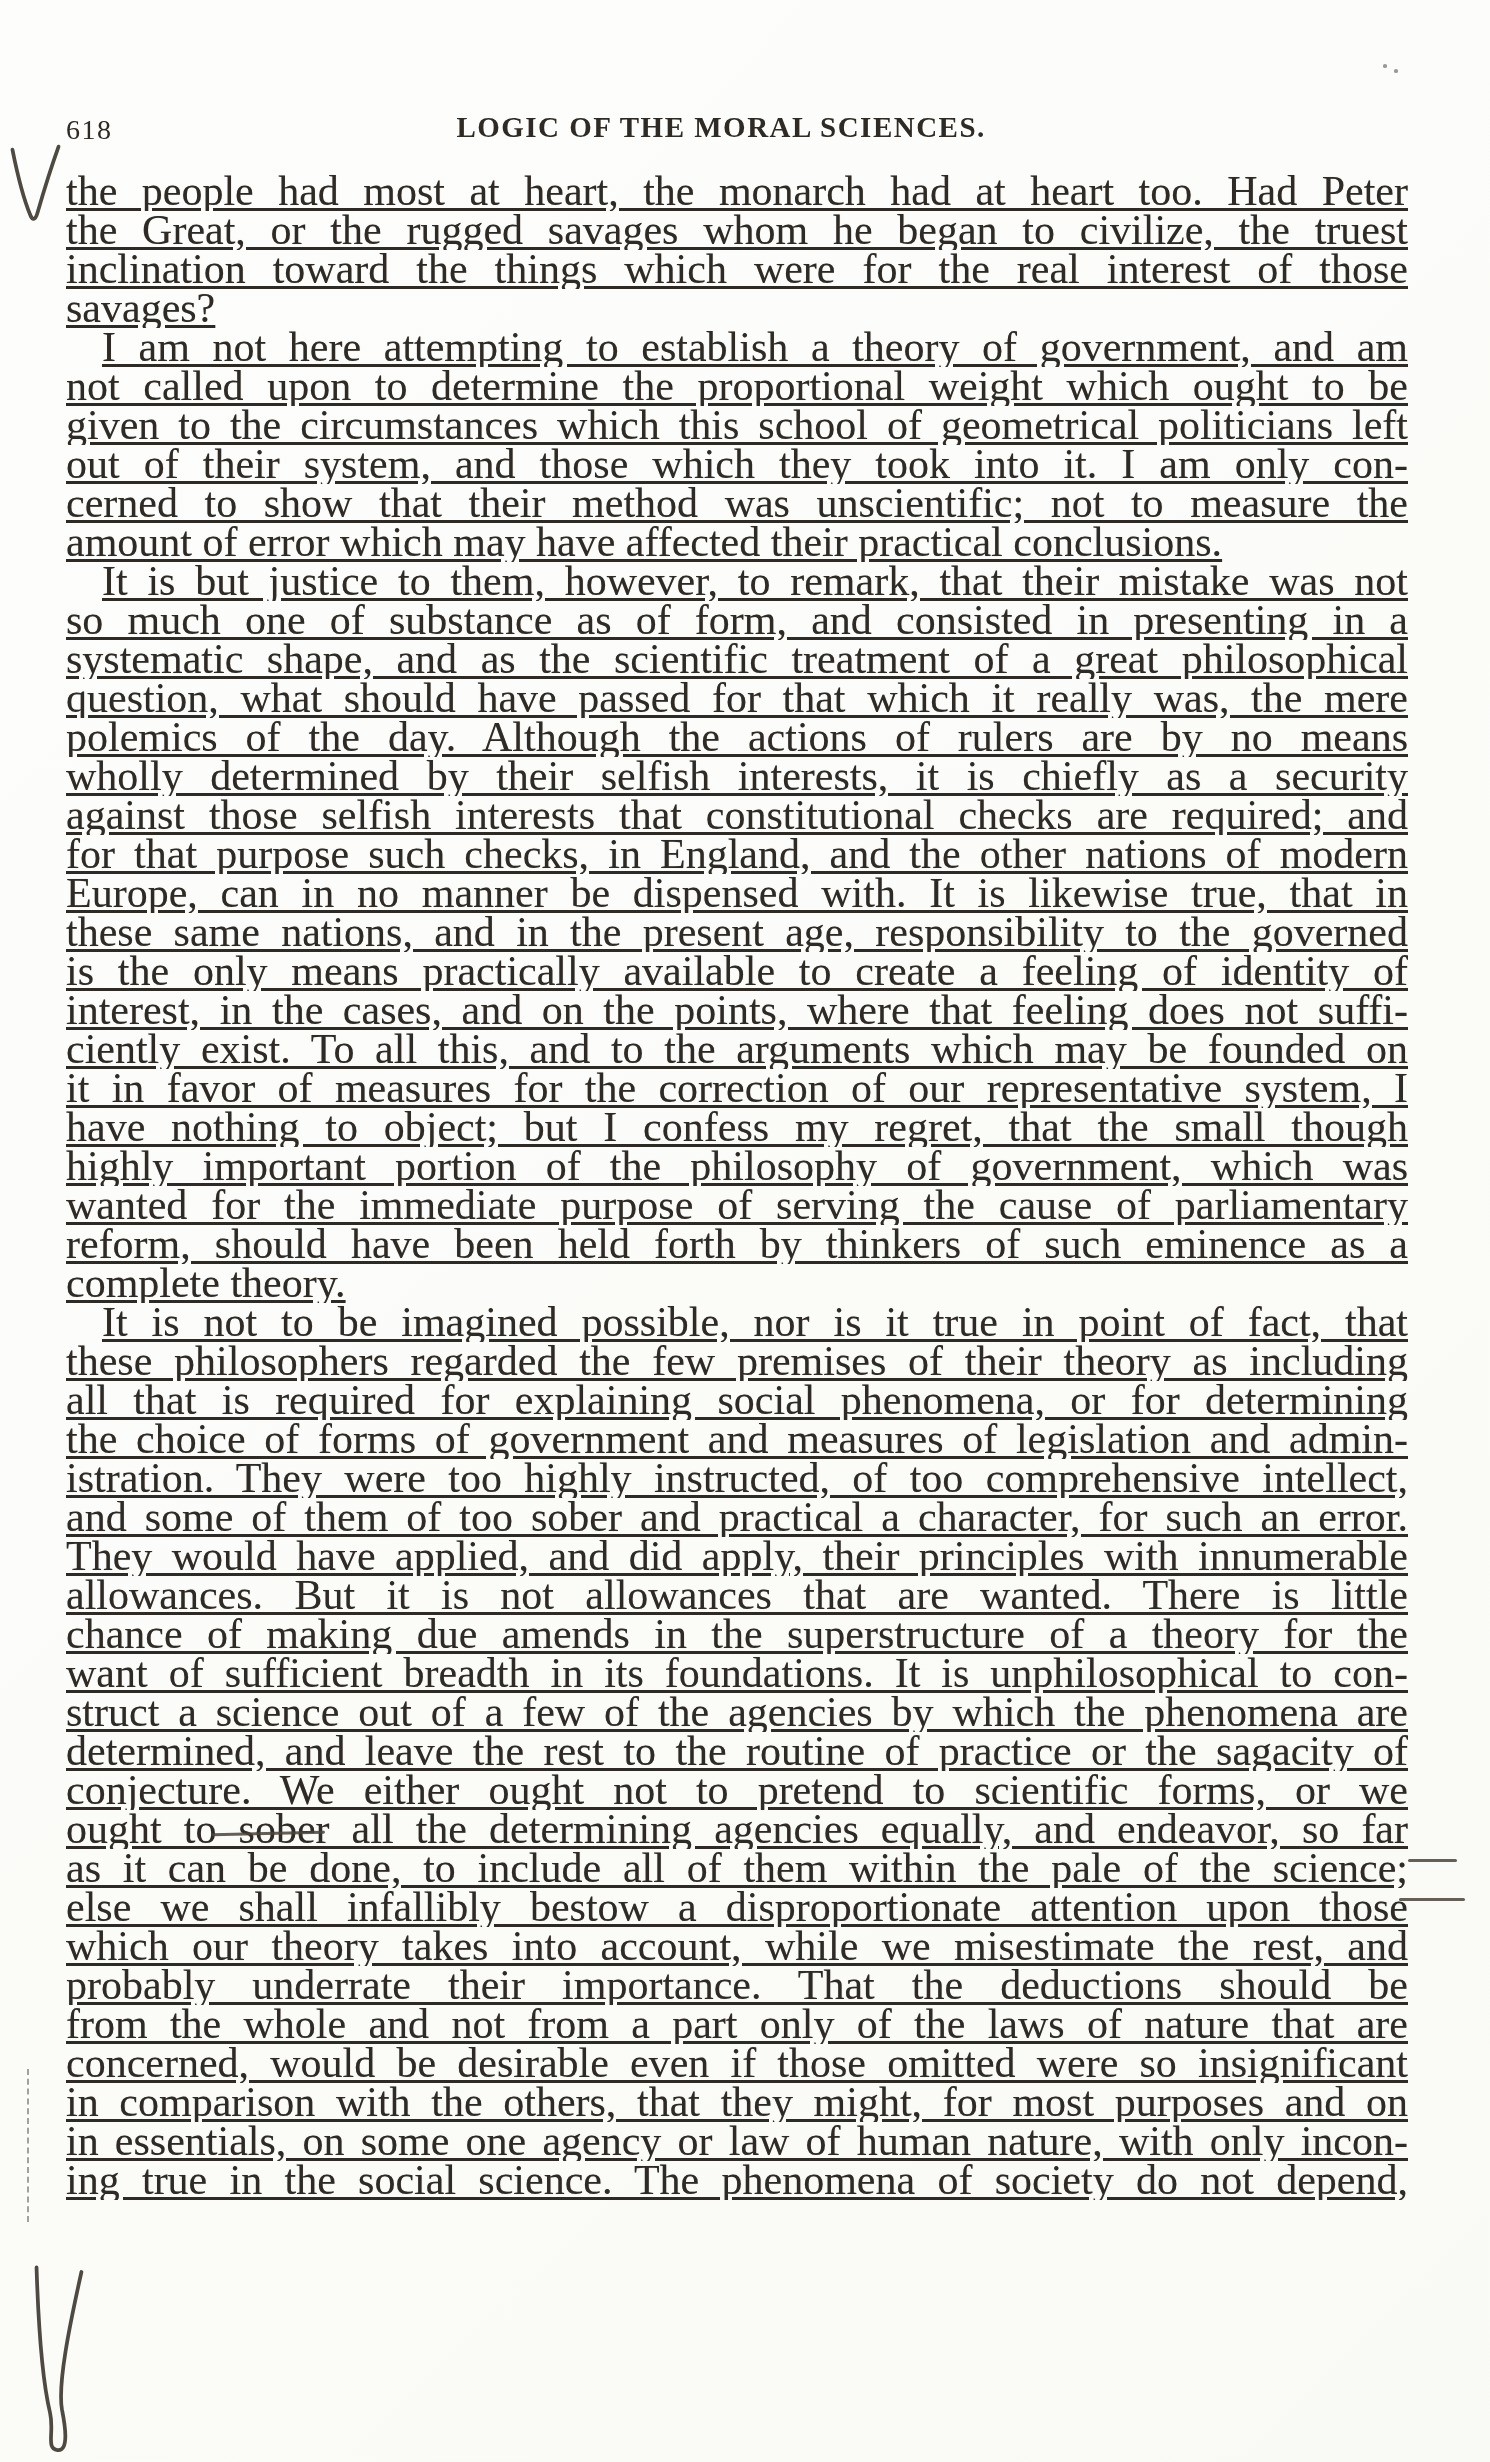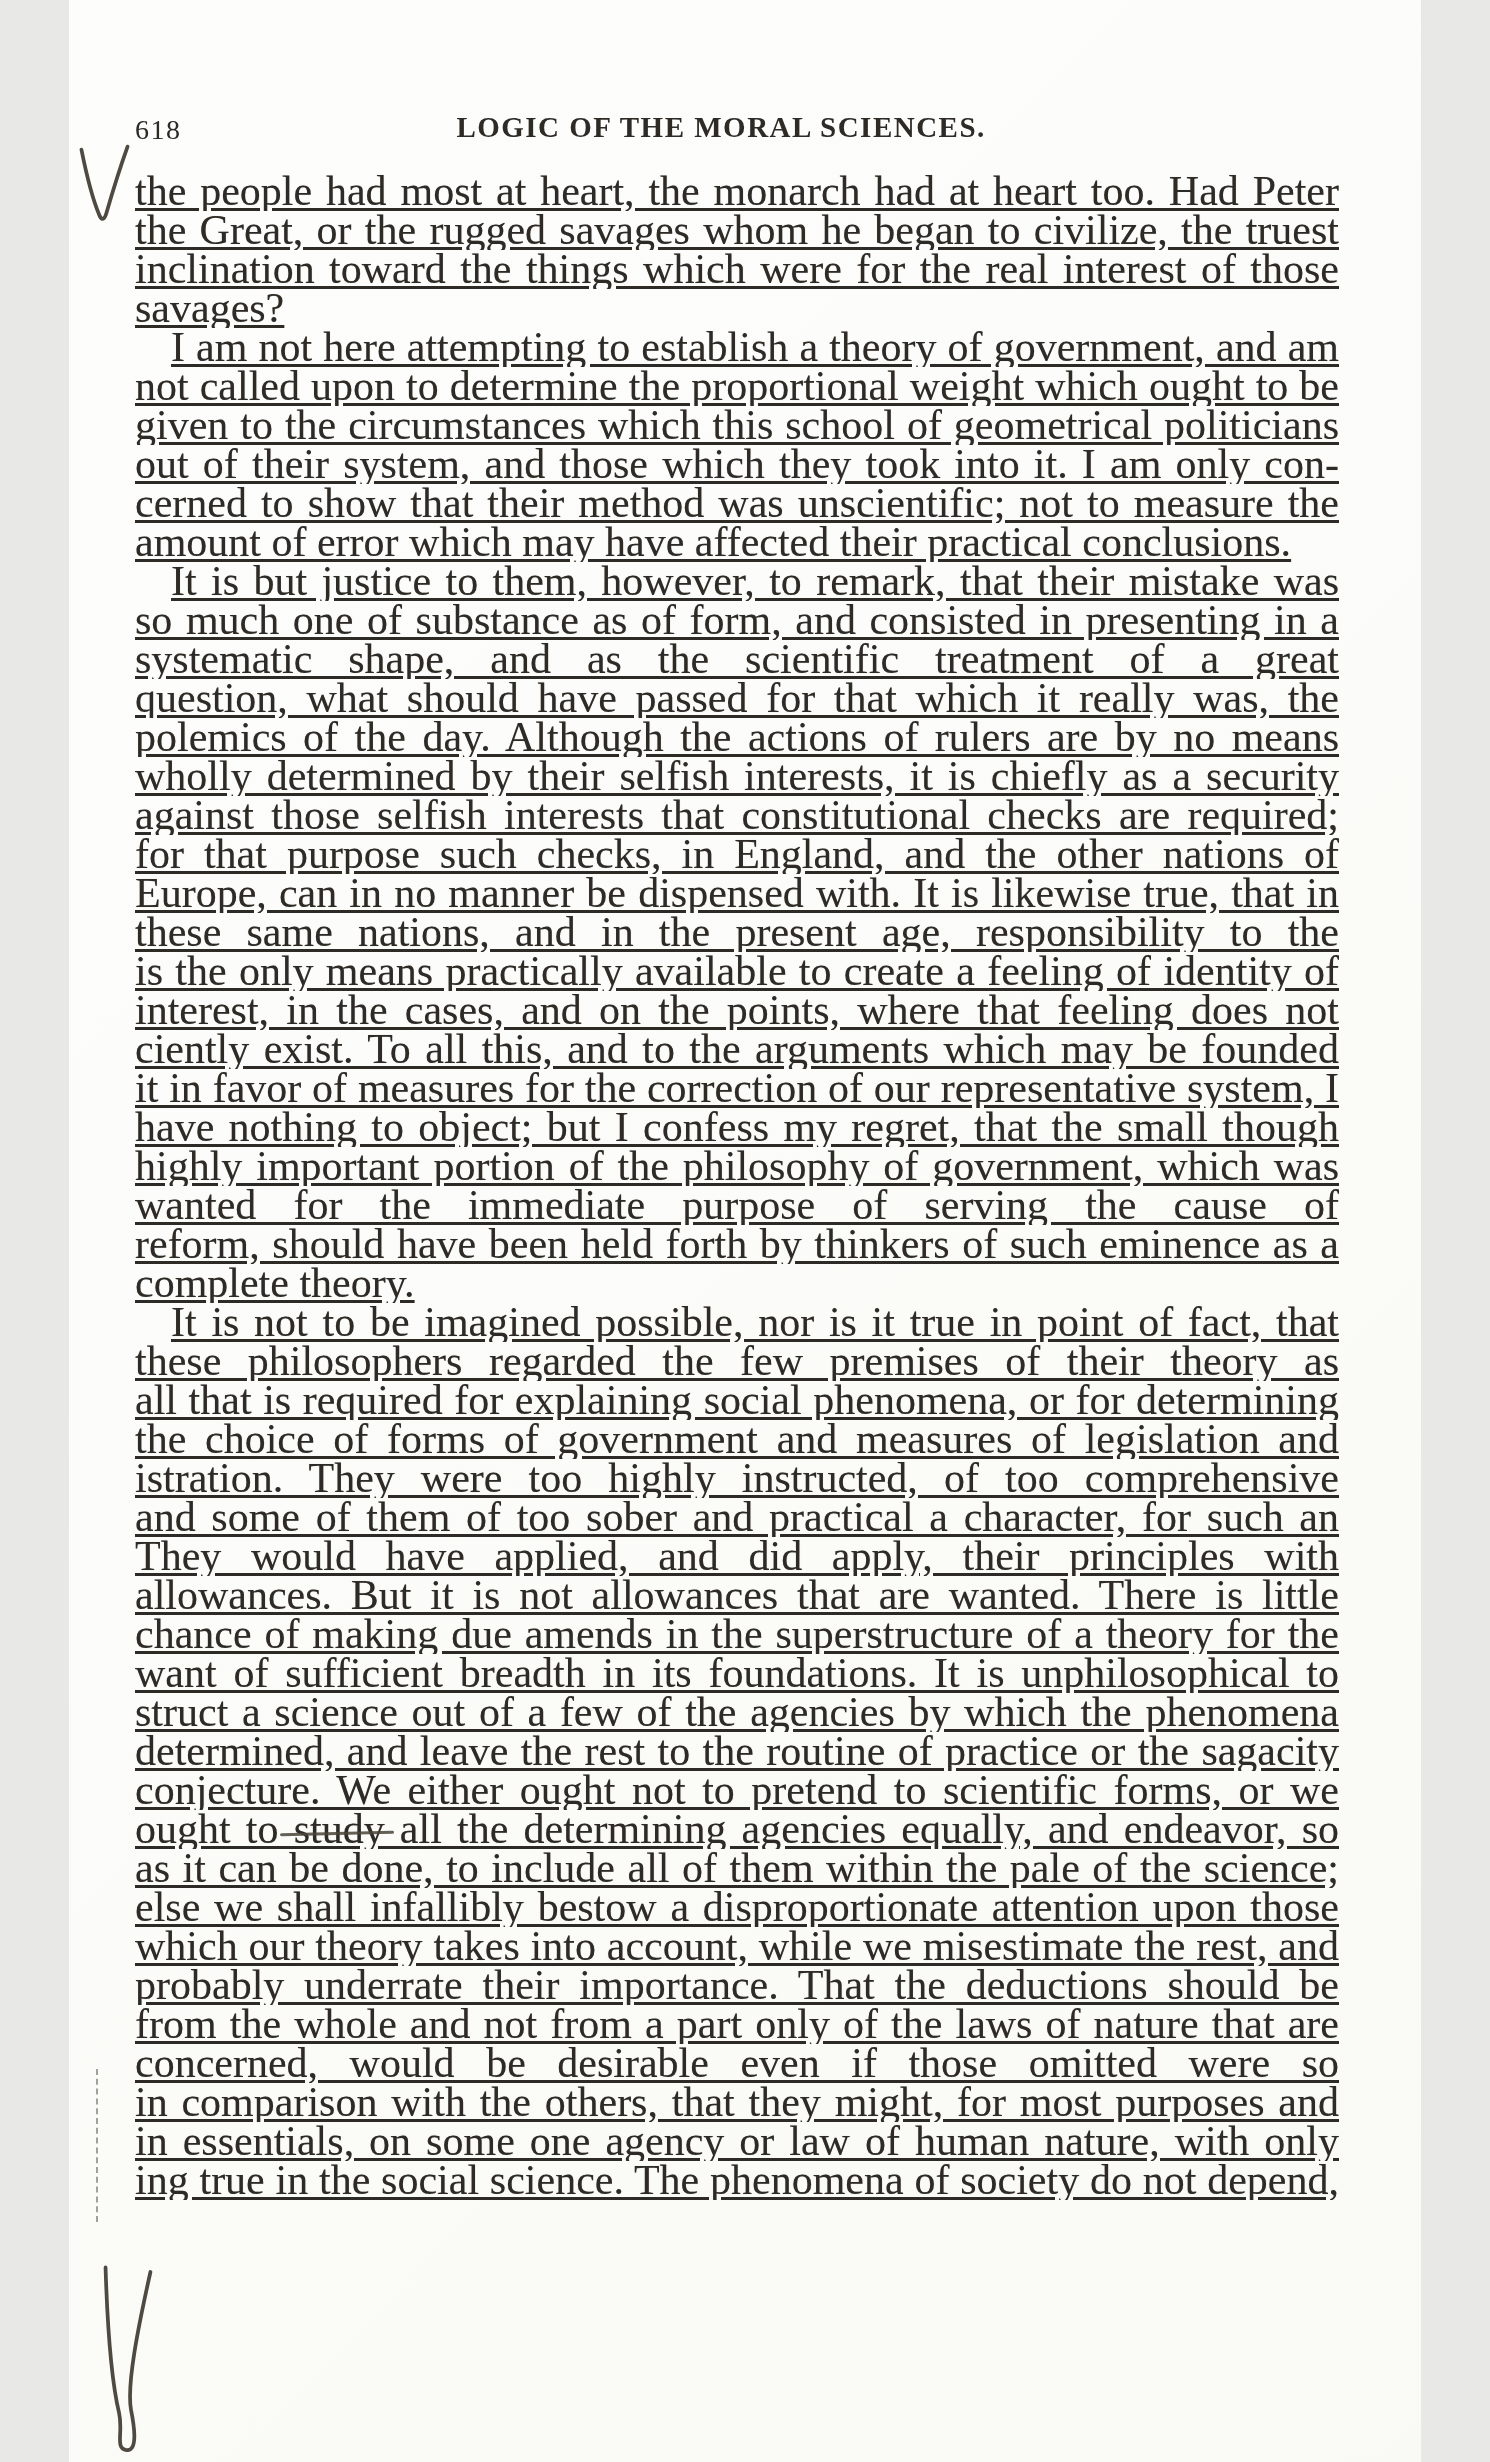--- a/index.html
+++ b/index.html
@@ -2,21 +2,21 @@
 <html style="font-size:12px"><head>
 <meta charset="utf-8">
 <style>
   html, body {
     margin: 0;
     padding: 0;
     background: #e8e8e6;
   }
   .page {
     position: relative;
-    width: 1352px;
+    width: 1490px;
     height: 2462px;
     margin: 0 auto;
     background: linear-gradient(135deg, #fdfdfc 0%, #fbfbf8 60%, #f9f9f5 100%);
     overflow: hidden;
     font-family: "Liberation Serif", "DejaVu Serif", serif;
     color: #2e2a25;
   }
   .content-col {
     position: absolute;
     left: 66px;
@@ -147,21 +147,21 @@
           <div class="text-line">the choice of forms of government and measures of legislation and admin-</div>
           <div class="text-line">istration. They were too highly instructed, of too comprehensive intellect,</div>
           <div class="text-line">and some of them of too sober and practical a character, for such an error.</div>
           <div class="text-line">They would have applied, and did apply, their principles with innumerable</div>
           <div class="text-line">allowances. But it is not allowances that are wanted. There is little</div>
           <div class="text-line">chance of making due amends in the superstructure of a theory for the</div>
           <div class="text-line">want of sufficient breadth in its foundations. It is unphilosophical to con-</div>
           <div class="text-line">struct a science out of a few of the agencies by which the phenomena are</div>
           <div class="text-line">determined, and leave the rest to the routine of practice or the sagacity of</div>
           <div class="text-line">conjecture. We either ought not to pretend to scientific forms, or we</div>
-          <div class="text-line">ought to study all the determining agencies equally, and endeavor, so far</div>
+          <div class="text-line">ought to sober all the determining agencies equally, and endeavor, so far</div>
           <div class="text-line">as it can be done, to include all of them within the pale of the science;</div>
           <div class="text-line">else we shall infallibly bestow a disproportionate attention upon those</div>
           <div class="text-line">which our theory takes into account, while we misestimate the rest, and</div>
           <div class="text-line">probably underrate their importance. That the deductions should be</div>
           <div class="text-line">from the whole and not from a part only of the laws of nature that are</div>
           <div class="text-line">concerned, would be desirable even if those omitted were so insignificant</div>
           <div class="text-line">in comparison with the others, that they might, for most purposes and on</div>
           <div class="text-line">in essentials, on some one agency or law of human nature, with only incon-</div>
           <div class="text-line">ing true in the social science. The phenomena of society do not depend,</div>
         </div>

